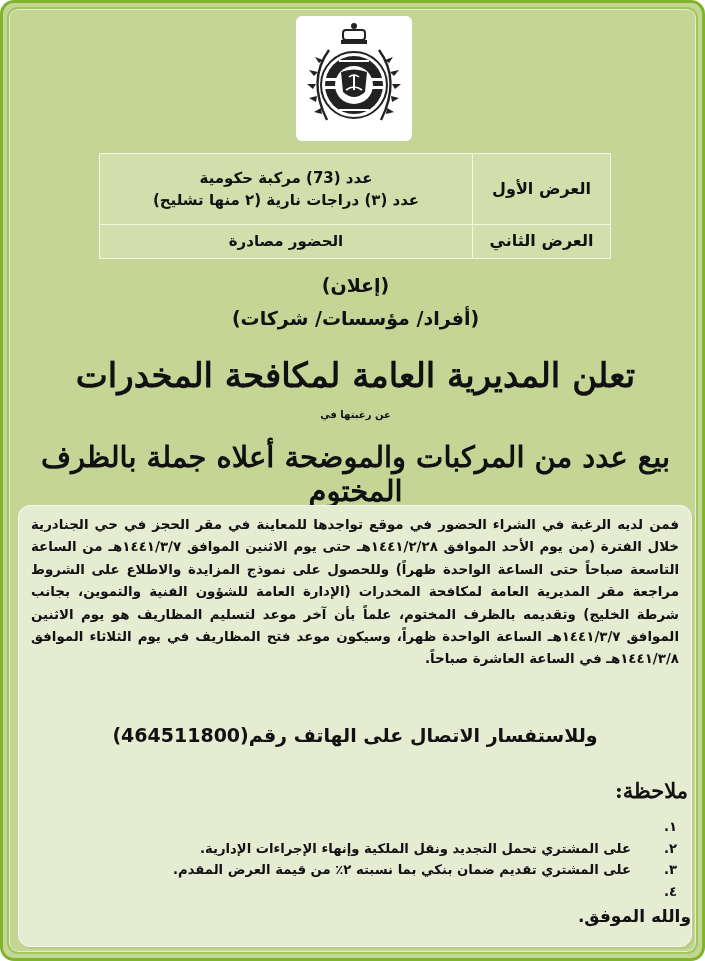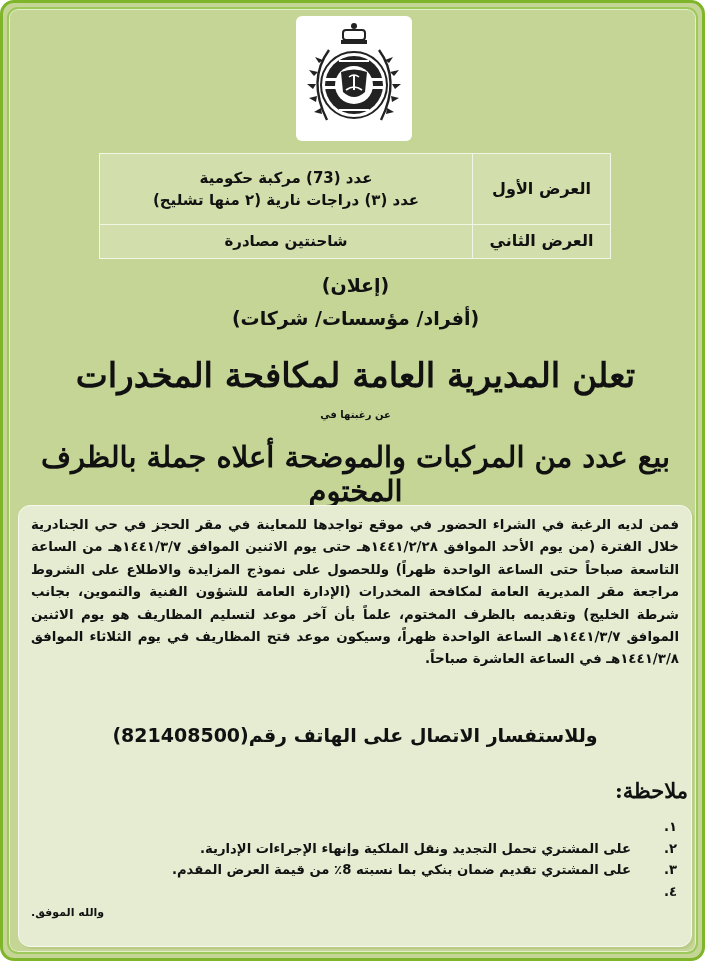--- a/index.html
+++ b/index.html
@@ -74,22 +74,22 @@
     font-family:"DejaVu Serif", serif;
   }
   .notes {
     position:absolute; right:14px; left:12px; top:310px;
     direction:rtl; font-weight:bold; font-size:13.2px; line-height:21.5px;
     list-style:none; margin:0; padding:0;
   }
   .notes li { display:flex; }
   .notes .num { width:46px; flex:0 0 46px; text-align:right; }
   .closing {
-    position:absolute; left:12px; right:0; top:400px; text-align:left;
-    direction:rtl; font-weight:bold; font-size:11px;
+    position:absolute; left:4px; right:0; top:400px; text-align:right;
+    direction:rtl; font-weight:bold; font-size:17px;
   }
 </style>
 </head>
 <body>
 
 <div class="frame">
   <div class="frame-inner"></div>
 
   <div class="logo-box">
     <svg width="110" height="118" viewBox="0 0 110 118">
@@ -143,49 +143,49 @@
         <tr style="height:70px;">
       <td class="label">العرض الأول</td>
       <td>
         <div>عدد (73) مركبة حكومية</div>
         <div>عدد (٣) دراجات نارية (٢ منها تشليح)</div>
       </td>
     </tr>
     <tr style="height:34px;">
       <td class="label">العرض الثاني</td>
       <td>
-        <div>شاحنتين مصادرة</div>
+        <div>الحضور مصادرة</div>
       </td>
     </tr>
   </tbody>
     </table>
 
   <div class="ann-title" style="top:271px;">(إعلان)</div>
   <div class="ann-title" style="top:304px;">(أفراد/ مؤسسات/ شركات)</div>
 
   <div class="headline" style="top:352px; font-size:34px;">تعلن المديرية العامة لمكافحة المخدرات</div>
   <div class="ann-title" style="top:406px; font-size:10px; font-weight:bold;">عن رغبتها في</div>
   <div class="headline" style="top:437px; font-size:29px;">بيع عدد من المركبات والموضحة أعلاه جملة بالظرف المختوم</div>
 
   <div class="panel">
     <div class="body-text">فمن لديه الرغبة في الشراء الحضور في موقع تواجدها للمعاينة في مقر الحجز في حي الجنادرية خلال الفترة (من يوم الأحد الموافق ١٤٤١/٢/٢٨هـ حتى يوم الاثنين الموافق ١٤٤١/٣/٧هـ من الساعة التاسعة صباحاً حتى الساعة الواحدة ظهراً) وللحصول على نموذج المزايدة والاطلاع على الشروط مراجعة مقر المديرية العامة لمكافحة المخدرات (الإدارة العامة للشؤون الفنية والتموين، بجانب شرطة الخليج) وتقديمه بالظرف المختوم، علماً بأن آخر موعد لتسليم المظاريف هو يوم الاثنين الموافق ١٤٤١/٣/٧هـ الساعة الواحدة ظهراً، وسيكون موعد فتح المظاريف في يوم الثلاثاء الموافق ١٤٤١/٣/٨هـ في الساعة العاشرة صباحاً.</div>
-    <div class="phone">وللاستفسار الاتصال على الهاتف رقم(821408500)</div>
+    <div class="phone">وللاستفسار الاتصال على الهاتف رقم(464511800)</div>
 
     <div class="notes-title">ملاحظة:</div>
     <ul class="notes">
       <li>
         <span class="num">١.</span>
       </li>
       <li>
         <span class="num">٢.</span>
         <span>على المشتري تحمل التجديد ونقل الملكية وإنهاء الإجراءات الإدارية.</span>
       </li>
       <li>
         <span class="num">٣.</span>
-        <span>على المشتري تقديم ضمان بنكي بما نسبته 8٪ من قيمة العرض المقدم.</span>
+        <span>على المشتري تقديم ضمان بنكي بما نسبته ٢٪ من قيمة العرض المقدم.</span>
       </li>
       <li>
         <span class="num">٤.</span>
       </li>
     </ul>
     <div class="closing">والله الموفق.</div>
   </div>
 </div>
 
 </body></html>

